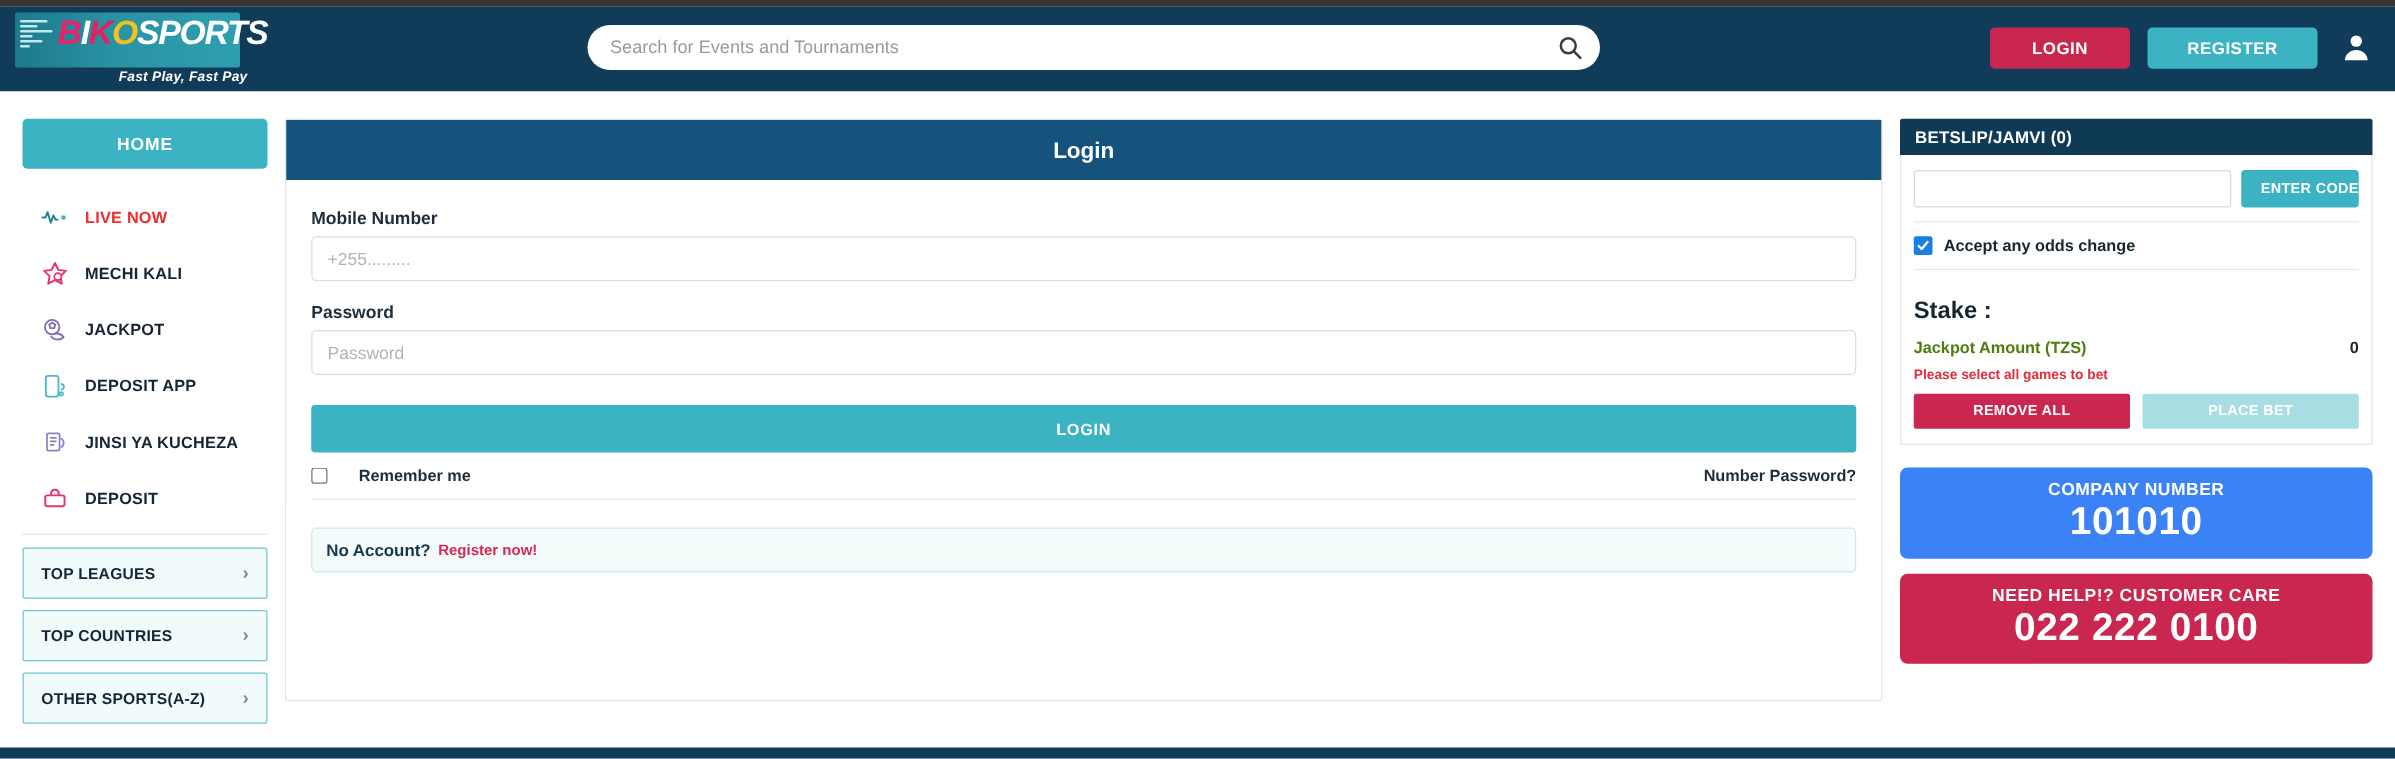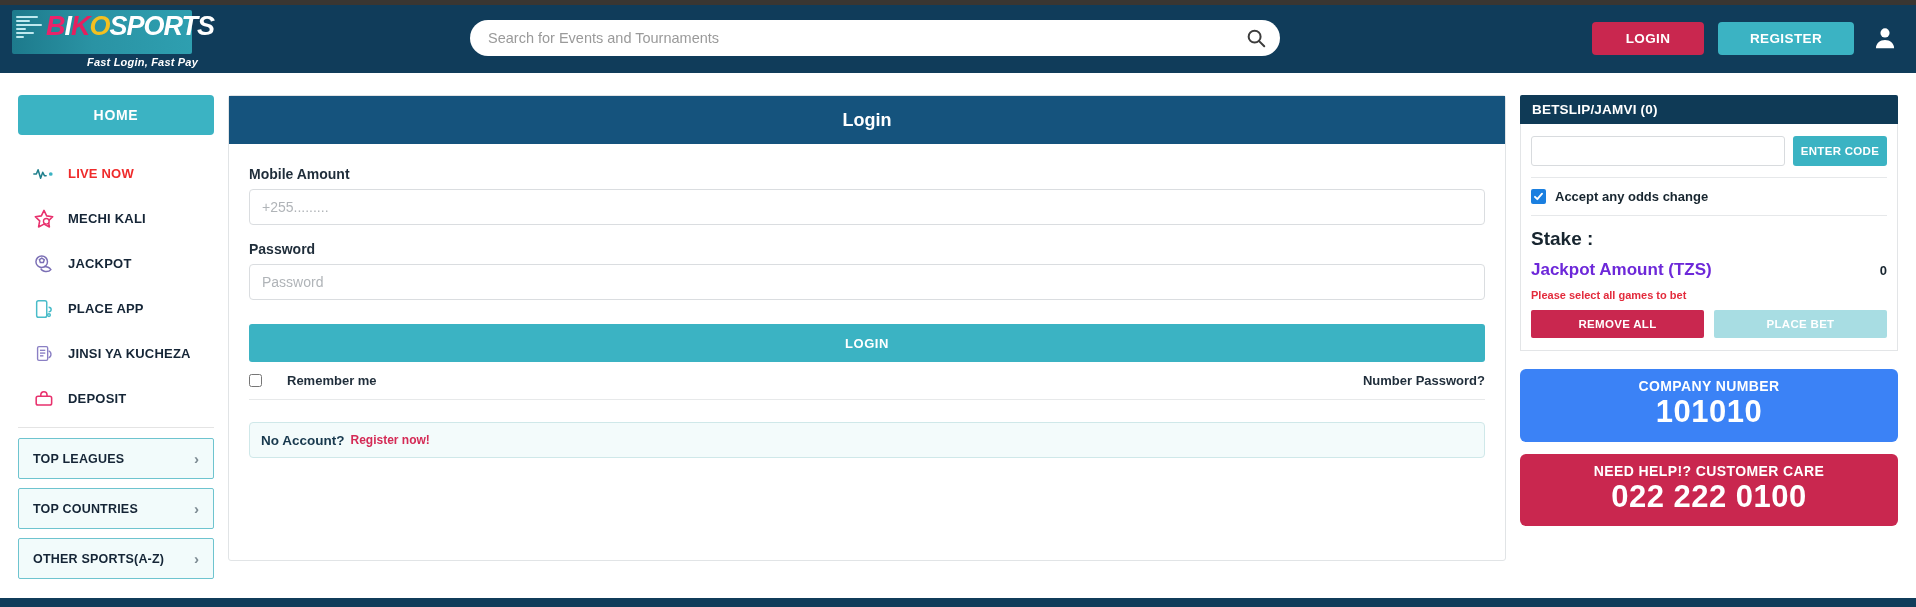--- a/index.html
+++ b/index.html
@@ -152,31 +152,32 @@
   .bs-card { border:1px solid #e3e5e7; border-top:none; background:#fff; padding:12px 10px 12px 10px; }
   .bs-coderow { display:flex; gap:8px; align-items:center; }
   .bs-code-input {
     flex:1; height:30px; border:1px solid #d8dbde; border-radius:3px; outline:none;
     padding:0 8px; font-size:13px; font-family:"Liberation Sans", sans-serif;
   }
   .bs-code-btn {
     width:94px; height:30px; background:#3bb3c3; color:#fff; border:none; border-radius:3px;
     font-size:11.5px; font-weight:800; letter-spacing:.3px; cursor:pointer;
     font-family:"Liberation Sans", sans-serif;
+    text-align:right;
   }
   .bs-divider { height:1px; background:#e6e8ea; margin:11px 0; }
   .bs-oddsrow { display:flex; align-items:center; gap:9px; }
   .bs-check {
     width:15px; height:15px; background:#1a7fe0; border-radius:2px;
     display:flex; align-items:center; justify-content:center; cursor:pointer;
   }
   .bs-odds-label { font-size:13px; font-weight:800; color:#17252f; }
-  .bs-stake { font-size:19px; font-weight:800; color:#17252f; margin:12px 0 10px 0; }
+  .bs-stake { font-size:19px; font-weight:800; color:#17252f; margin:22px 0 10px 0; }
   .bs-amtrow { display:flex; align-items:center; justify-content:space-between; }
-  .bs-amt-label { font-size:17px; font-weight:800; color:#6d28d9;text-align:right; }
+  .bs-amt-label { font-size:13px; font-weight:800; color:#4d7c0f;text-align:right; }
   .bs-amt-val { font-size:13px; font-weight:700; color:#17252f; }
   .bs-warn { font-size:11px; font-weight:800; color:#e32b3c; margin-top:9px; }
   .bs-actions { display:flex; gap:10px; margin-top:9px; }
   .bs-remove {
     flex:1; height:28px; background:#c9274f; color:#fff; border:none; border-radius:2px;
     font-size:11.5px; font-weight:800; letter-spacing:.3px; cursor:pointer;
     font-family:"Liberation Sans", sans-serif;
   }
   .bs-place {
     flex:1; height:28px; background:#a8dde3; color:#fff; border:none; border-radius:2px;
@@ -209,21 +210,21 @@
             <i></i>
             <i></i>
             <i></i>
             <i></i>
             <i></i>
         </div>
         <div class="logo-text">
           <span class="lg-b">B</span><span class="lg-i">I</span><span class="lg-k">K</span><span class="lg-o">O</span><span class="lg-sports">SPORTS</span>
         </div>
       </div>
-      <div class="logo-tag">Fast Login, Fast Pay</div>
+      <div class="logo-tag">Fast Play, Fast Pay</div>
     </div>
 
     <div class="search-wrap">
       <input class="search-input" type="text" placeholder="Search for Events and Tournaments" style="">
       <button class="search-btn">
         <svg width="22" height="22" viewBox="0 0 24 24" fill="none" stroke="#3c3c3c" stroke-width="2.2">
           <circle cx="10.5" cy="10.5" r="6.5"></circle>
           <line x1="15.4" y1="15.4" x2="21" y2="21" stroke-linecap="round"></line>
         </svg>
       </button>
@@ -280,21 +281,21 @@
         </div>
 
         <div class="nav-item">
           <span class="nav-icon">
             <svg width="22" height="22" viewBox="0 0 24 24" fill="none" stroke="#49bcc9" stroke-width="1.6" stroke-linejoin="round">
               <rect x="4" y="3" width="11" height="18" rx="2"></rect>
               <path d="M17 10c1.6 0 2.8 1.1 2.8 2.5S18.6 15 17 15"></path>
               <circle cx="17.4" cy="18.6" r="1.5"></circle>
             </svg>
           </span>
-          <span class="nav-label">PLACE APP</span>
+          <span class="nav-label">DEPOSIT APP</span>
         </div>
 
         <div class="nav-item">
           <span class="nav-icon">
             <svg width="22" height="22" viewBox="0 0 24 24" fill="none" stroke="#8a7fc4" stroke-width="1.5" stroke-linejoin="round">
               <rect x="5" y="4" width="11" height="15" rx="1.5"></rect>
               <line x1="7.6" y1="8" x2="13.4" y2="8"></line>
               <line x1="7.6" y1="11" x2="13.4" y2="11"></line>
               <line x1="7.6" y1="14" x2="11.4" y2="14"></line>
               <path d="M17 8.5c1.6.6 2.6 2 2.6 3.8S18.6 15.6 17 16.2"></path>
@@ -328,21 +329,21 @@
         <span class="acc-label">OTHER SPORTS(A-Z)</span>
         <span class="acc-chev">›</span>
       </div>
     </div>
 
     <div class="center">
       <div class="panel">
         <div class="panel-head">Login</div>
         <div class="panel-body">
 
-          <div class="field-label">Mobile Amount</div>
+          <div class="field-label">Mobile Number</div>
           <input class="field-input" type="text" placeholder="+255........." style="">
 
           <div class="field-gap"></div>
 
           <div class="field-label">Password</div>
           <input class="field-input" type="password" placeholder="Password" style="">
 
           <button class="btn-login-main">LOGIN</button>
 
           <div class="row-remember">

